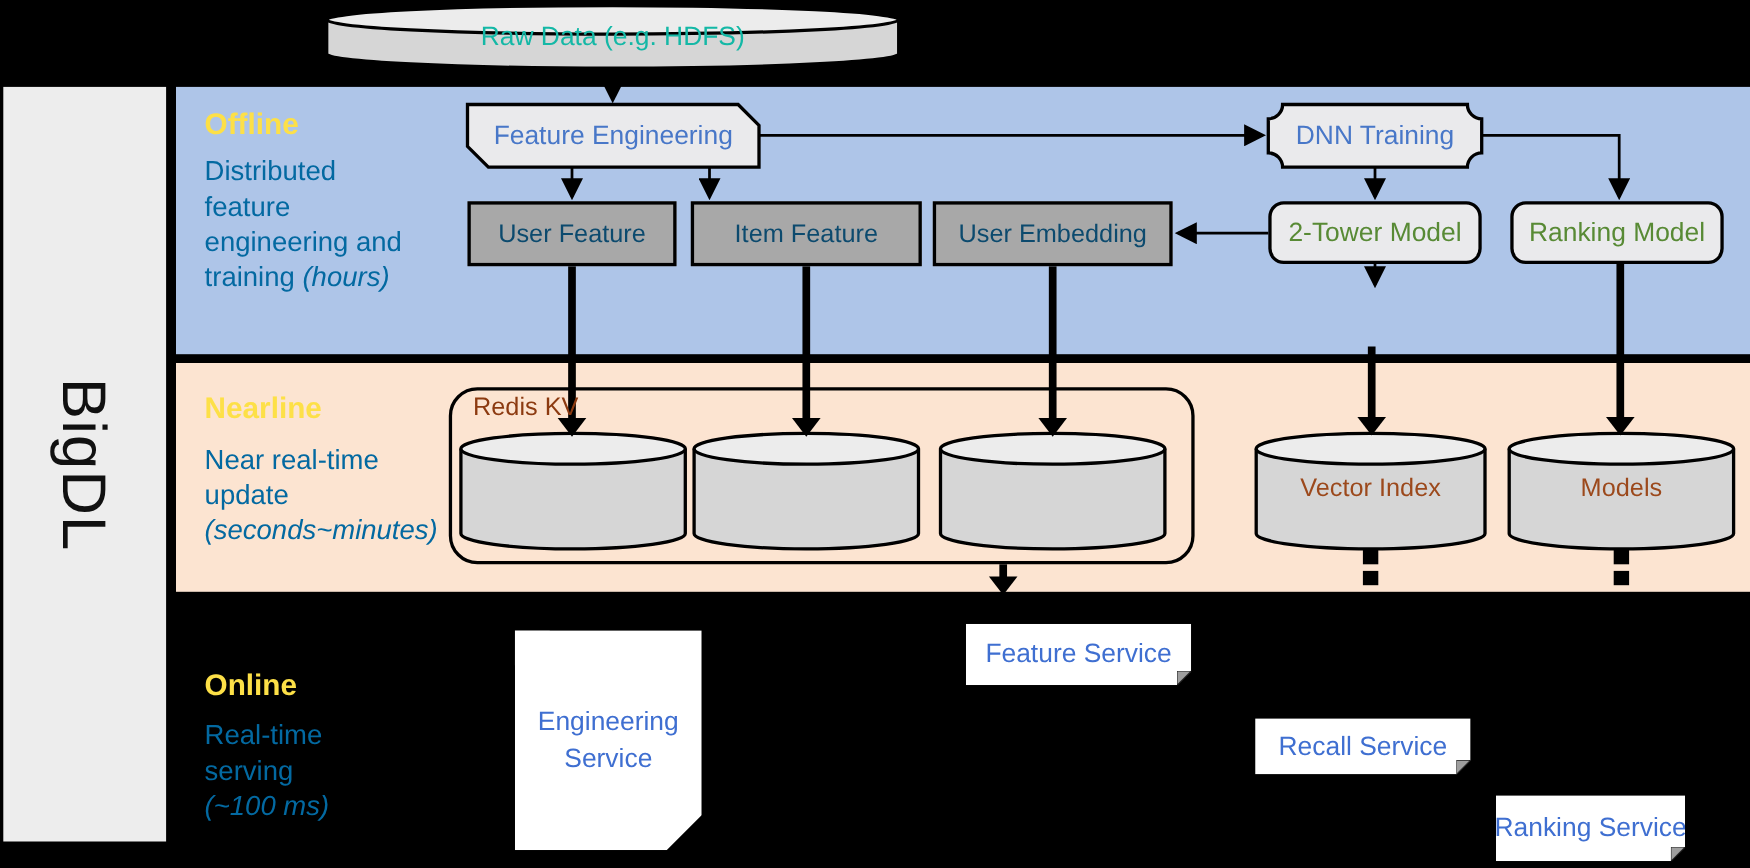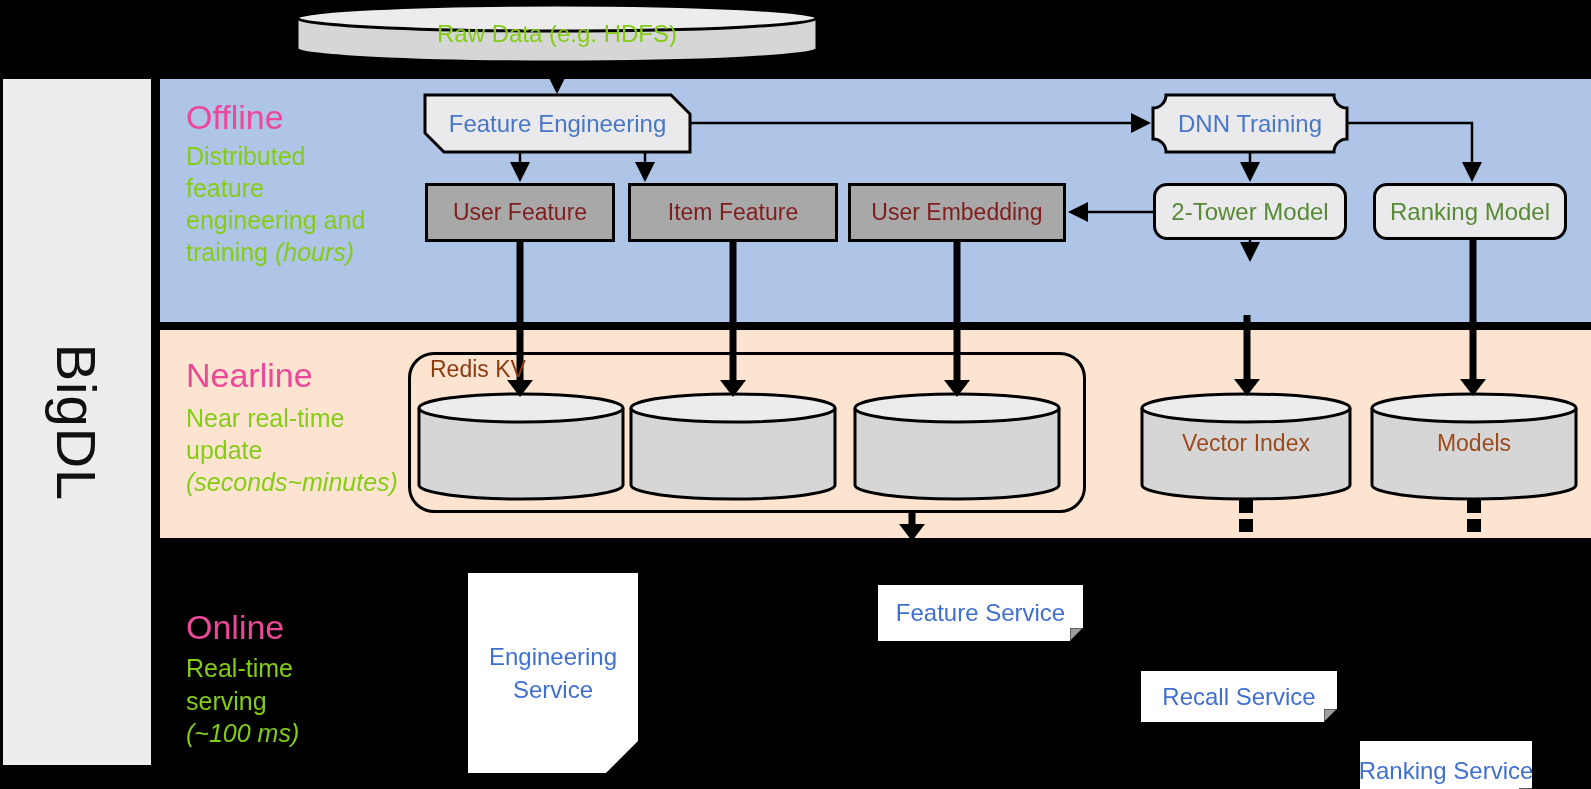--- a/index.html
+++ b/index.html
@@ -8,36 +8,36 @@
   
   .band{position:absolute;left:160px;width:1431px;}
   .band-offline{top:79px;height:243px;background:#aec5e8;}
   .band-nearline{top:330px;height:208px;background:#fce4d1;}
   
   #bigdl-bar{position:absolute;left:3px;top:79px;width:148px;height:686px;background:#ededed;
              display:flex;align-items:center;justify-content:center;}
   #bigdl-bar span{transform:rotate(90deg);white-space:nowrap;font-size:56px;color:#111;
                   letter-spacing:1px;}
   
-  .sec-title{position:absolute;left:186px;font-size:34px;font-weight:normal;color:#ec4899;}
-  .sec-line{position:absolute;left:186px;font-size:25px;color:#84cc16;white-space:nowrap;}
+  .sec-title{position:absolute;left:186px;font-size:27px;font-weight:bold;color:#fde047;}
+  .sec-line{position:absolute;left:186px;font-size:25px;color:#0369a1;white-space:nowrap;}
   .it{font-style:italic;}
   
   .node{position:absolute;display:flex;align-items:center;justify-content:center;
         box-sizing:border-box;white-space:nowrap;z-index:3;}
-  .box-dark{background:#a8a8a8;border:3px solid #000;font-size:23px;color:#7f1d1d;}
+  .box-dark{background:#a8a8a8;border:3px solid #000;font-size:23px;color:#0c4a6e;}
   .box-round{background:#eaeaec;border:3px solid #000;border-radius:14px;font-size:24px;color:#588a35;}
   .shape-label{background:transparent;font-size:24px;color:#4877c8;}
-  .raw-label{background:transparent;font-size:24px;color:#84cc16;}
+  .raw-label{background:transparent;font-size:24px;color:#14b8a6;}
   .cyl-label{background:transparent;font-size:23px;color:#9c491c;text-align:center;}
   #redis-label{position:absolute;left:430px;top:356px;font-size:23px;color:#8c3a10;z-index:3;}
   #redis-container{position:absolute;left:408px;top:352px;width:678px;height:161px;
                    border:3px solid #000;border-radius:26px;box-sizing:border-box;z-index:2;}
   
-  .svc{position:absolute;z-index:3;margin-top:18px;}
+  .svc{position:absolute;z-index:3;}
   .svc .paper{position:absolute;inset:0;background:#fff;
       clip-path:polygon(0 0,100% 0,100% calc(100% - 13px),calc(100% - 13px) 100%,0 100%);
       display:flex;align-items:center;justify-content:center;font-size:24px;color:#3f6fd1;white-space:nowrap;}
   .svc svg.fold{position:absolute;right:0;bottom:0;}
   
   #recommender-doc{position:absolute;left:468px;top:573px;width:170px;height:200px;z-index:3;}
   #recommender-doc .paper{position:absolute;inset:0;background:#fff;
       clip-path:polygon(0 0,100% 0,100% calc(100% - 32px),calc(100% - 32px) 100%,0 100%);
       display:flex;flex-direction:column;align-items:center;justify-content:center;
       font-size:24px;line-height:33px;color:#3f6fd1;text-align:center;}

